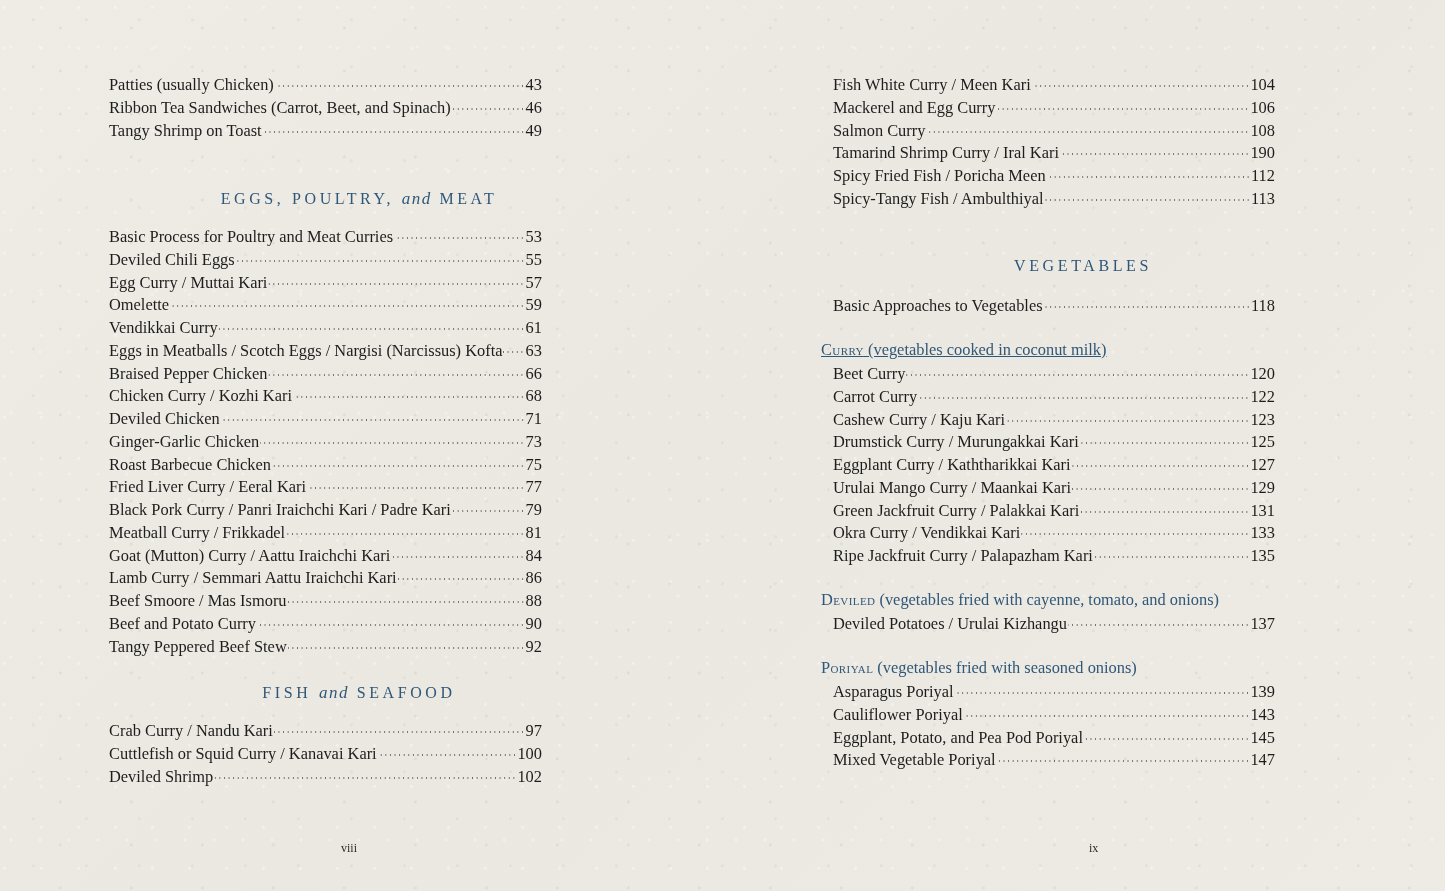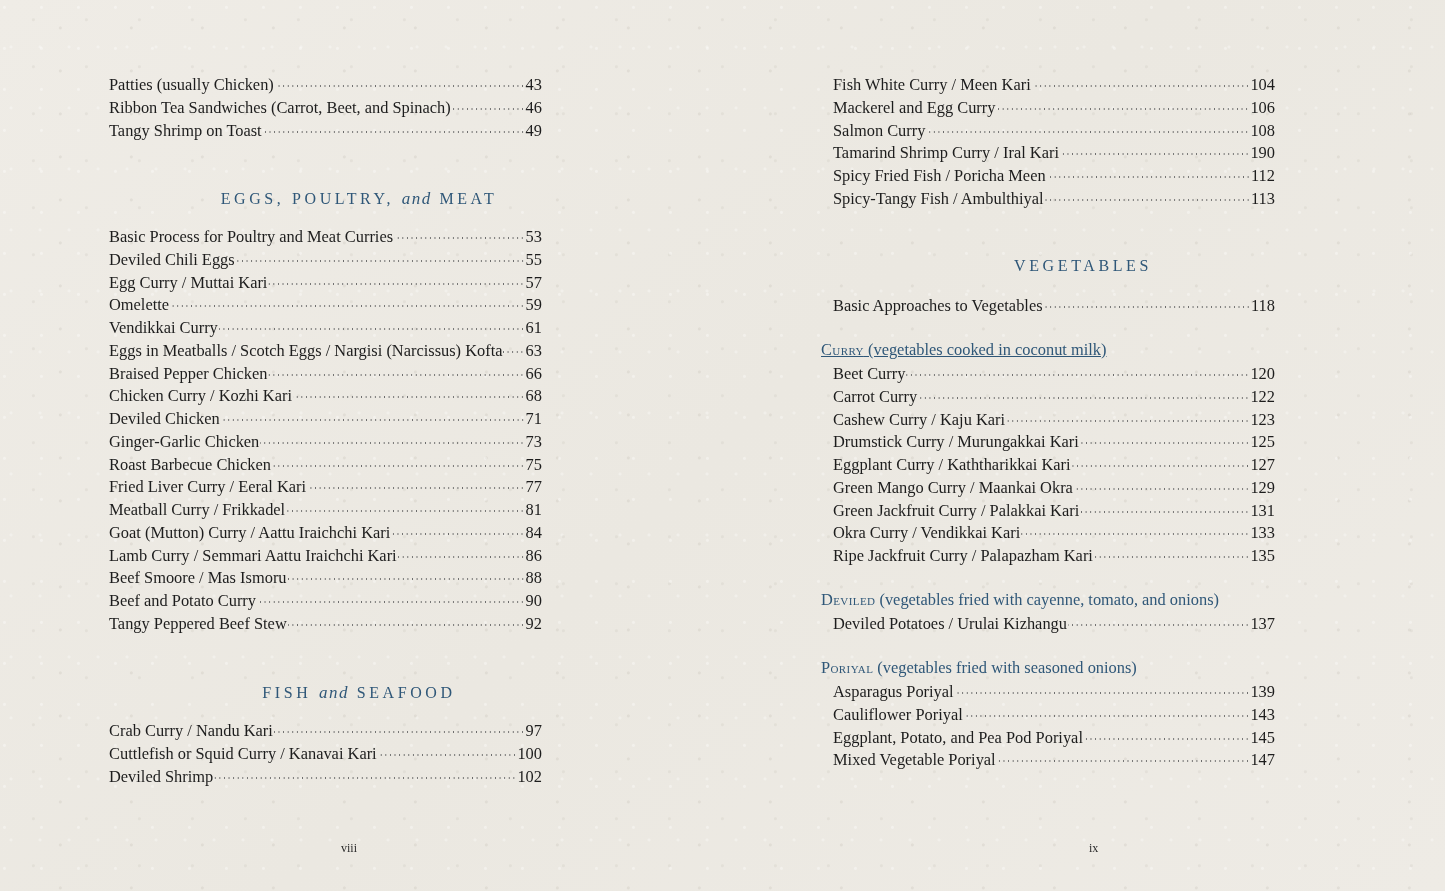--- a/index.html
+++ b/index.html
@@ -179,20 +179,25 @@
         <span class="title">Roast Barbecue Chicken</span>
         <span class="leader"></span>
         <span class="pg">75</span>
       </div>
     <div class="toc-entry">
         <span class="title">Fried Liver Curry / Eeral Kari</span>
         <span class="leader"></span>
         <span class="pg">77</span>
       </div>
     <div class="toc-entry">
+        <span class="title">Black Pork Curry / Panri Iraichchi Kari / Padre Kari</span>
+        <span class="leader"></span>
+        <span class="pg">79</span>
+      </div>
+    <div class="toc-entry">
         <span class="title">Meatball Curry / Frikkadel</span>
         <span class="leader"></span>
         <span class="pg">81</span>
       </div>
     <div class="toc-entry">
         <span class="title">Goat (Mutton) Curry / Aattu Iraichchi Kari</span>
         <span class="leader"></span>
         <span class="pg">84</span>
       </div>
     <div class="toc-entry">
@@ -315,21 +320,21 @@
         <span class="title">Drumstick Curry / Murungakkai Kari</span>
         <span class="leader"></span>
         <span class="pg">125</span>
       </div>
     <div class="toc-entry">
         <span class="title">Eggplant Curry / Kaththarikkai Kari</span>
         <span class="leader"></span>
         <span class="pg">127</span>
       </div>
     <div class="toc-entry">
-        <span class="title">Green Mango Curry / Maankai Okra</span>
+        <span class="title">Urulai Mango Curry / Maankai Kari</span>
         <span class="leader"></span>
         <span class="pg">129</span>
       </div>
     <div class="toc-entry">
         <span class="title">Green Jackfruit Curry / Palakkai Kari</span>
         <span class="leader"></span>
         <span class="pg">131</span>
       </div>
     <div class="toc-entry">
         <span class="title">Okra Curry / Vendikkai Kari</span>

